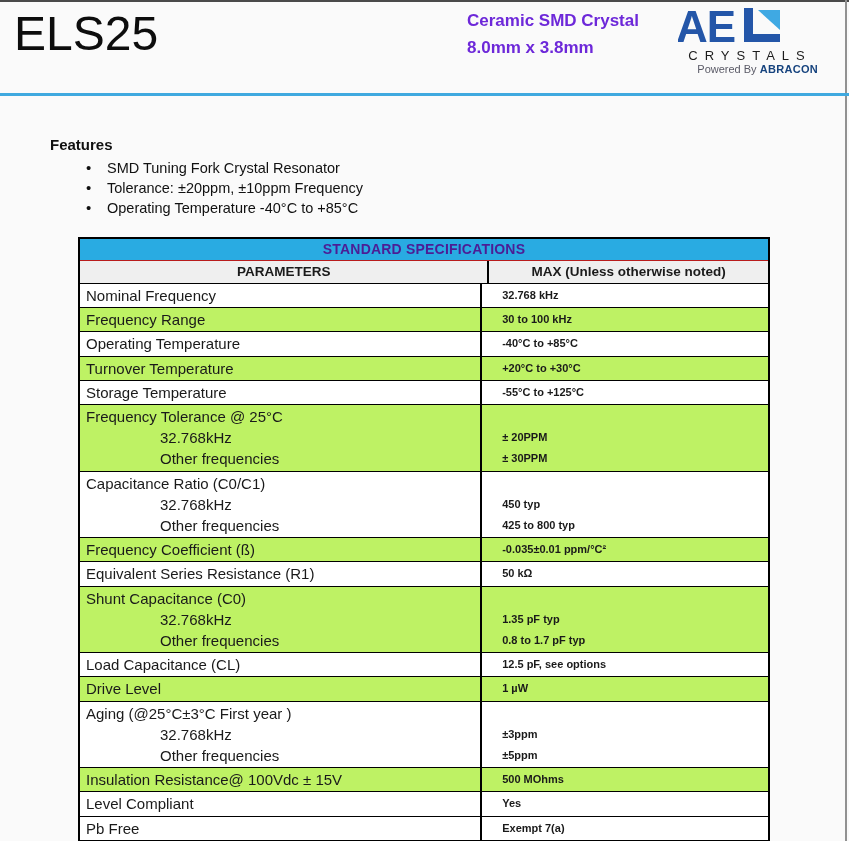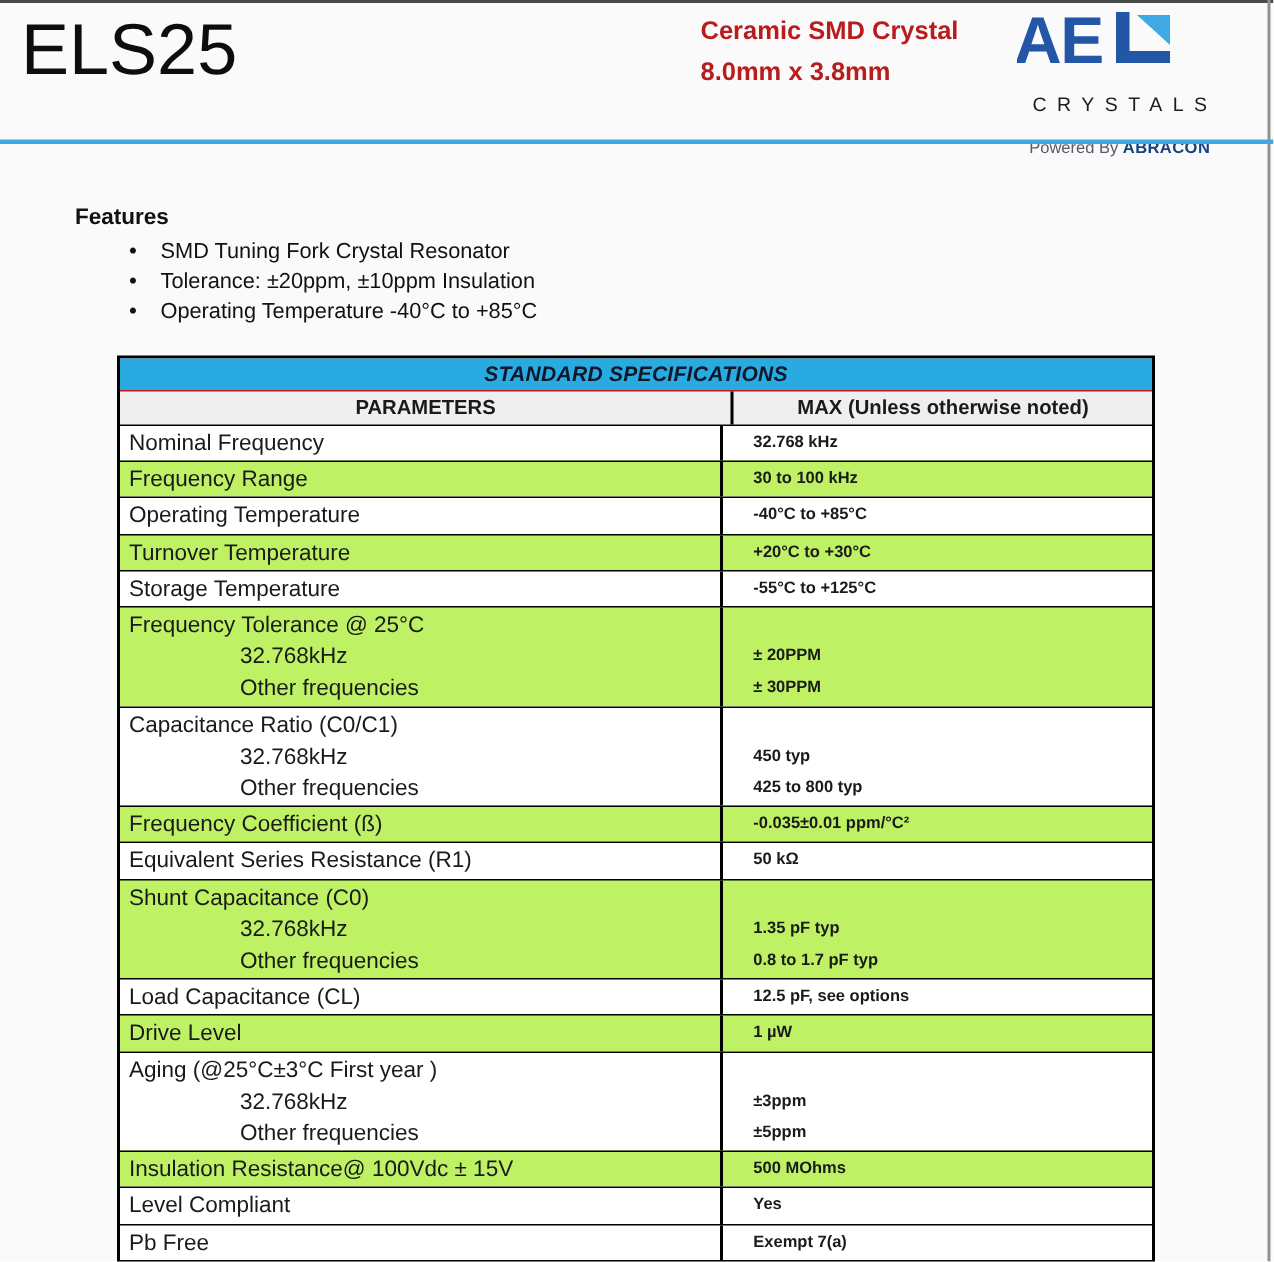--- a/index.html
+++ b/index.html
@@ -14,29 +14,29 @@
   .page-top-edge { position:absolute; top:0; left:0; width:849px; height:2px; background:#4a4a4a; }
   .page-right-edge { position:absolute; top:0; right:2px; width:2px; height:841px; background:#919191; }
 
   
   .header { position:absolute; top:2px; left:0; width:832px; height:92px; }
   .product-title {
     position:absolute; left:14px; top:4px;
     font-size:48px; font-weight:400; letter-spacing:0px; color:#0d0d0d;
   }
   .subtitle-block { position:absolute; left:467px; top:5px; }
-  .subtitle-line { font-size:17px; font-weight:bold; color:#b91c1c; line-height:27px; }
+  .subtitle-line { font-size:17px; font-weight:bold; color:#6d28d9; line-height:27px; }
 
   .logo-block { position:absolute; right:12px; top:4px; width:145px; text-align:center; }
   .logo-mark { display:block; margin:0 auto; }
   .logo-sub {
     font-size:13px; letter-spacing:7px; color:#1c1c1c; font-weight:400;
-    margin-top:16px; padding-left:5px;
-  }
-  .powered { margin-top:16px; font-size:11px; text-align:center; padding-right:2px; }
+    margin-top:2px; padding-left:5px;
+  }
+  .powered { margin-top:0; font-size:11px; text-align:right; padding-right:2px; }
   .powered-by { color:#5a5a66; }
   .powered-brand { color:#16437e; font-weight:bold; letter-spacing:0.3px; }
 
   .divider { position:absolute; top:93px; left:0; width:849px; height:3px; background:#3fa9df; }
 
   
   .features { position:absolute; left:50px; top:136px; }
   .features-heading { font-size:15px; font-weight:bold; color:#111; }
   .features-list { list-style:none; margin-top:5px; }
   .features-list li {
@@ -47,23 +47,22 @@
     content:"\2022"; position:absolute; left:36px; font-size:15px; color:#111;
   }
 
   
   .spec-table {
     position:absolute; left:78px; top:237px; width:692px;
     border:2px solid #000; background:#fff;
   }
   .spec-title {
     height:21px; line-height:21px; text-align:center;
-    background:#29abe2; color:#0f172a; font-size:14px; font-weight:bold;
+    background:#29abe2; color:#4c1d95; font-size:14px; font-weight:bold;
     letter-spacing:0.2px;
-    font-style:italic;
   }
   .spec-colheads { display:flex; border-top:1px solid #b91c1c; background:#efefef; }
   .spec-colheads .col { height:22px; line-height:22px; text-align:center; font-size:13.5px; font-weight:bold; }
   .col-param { width:59.5%; border-right:2px solid #000; }
   .col-value { width:40.5%; }
   .trow { display:flex; border-top:1px solid #000; background:#ffffff;gap:12px; }
   .trow.shaded { background:#bef264; }
   .cell-param { width:59.5%; border-right:2px solid #000; padding:1px 4px 1px 6px; }
   .cell-value { width:40.5%; padding:1px 4px 1px 8px; }
   .pline { font-size:15px; line-height:21.2px; white-space:nowrap; }
@@ -97,21 +96,21 @@
     </div>
   </div>
 </div>
 
 <div class="divider"></div>
 
 <div class="features">
   <div class="features-heading">Features</div>
   <ul class="features-list">
       <li>SMD Tuning Fork Crystal Resonator</li>
-      <li>Tolerance: ±20ppm, ±10ppm Insulation</li>
+      <li>Tolerance: ±20ppm, ±10ppm Frequency</li>
       <li>Operating Temperature -40°C to +85°C</li>
     </ul>
 </div>
 
 <div class="spec-table">
   <div class="spec-title" style="background: rgb(41, 171, 226);">STANDARD SPECIFICATIONS</div>
   <div class="spec-colheads">
     <div class="col col-param">PARAMETERS</div>
     <div class="col col-value">MAX (Unless otherwise noted)</div>
   </div>

